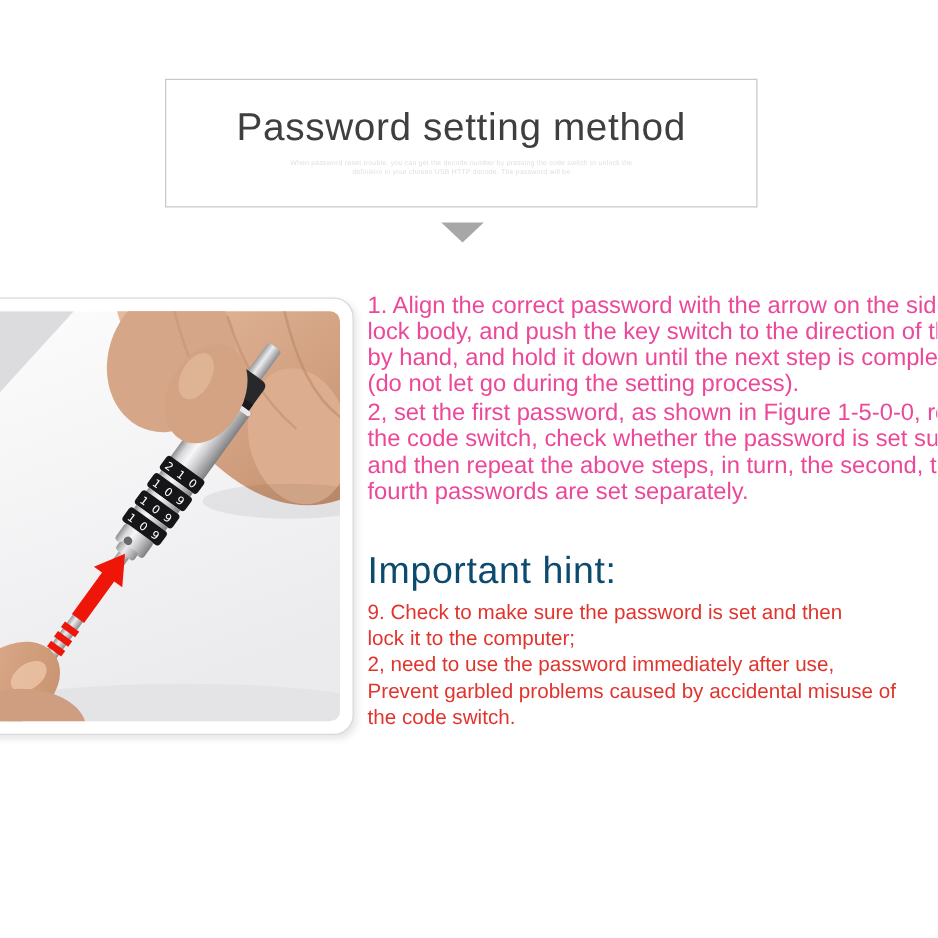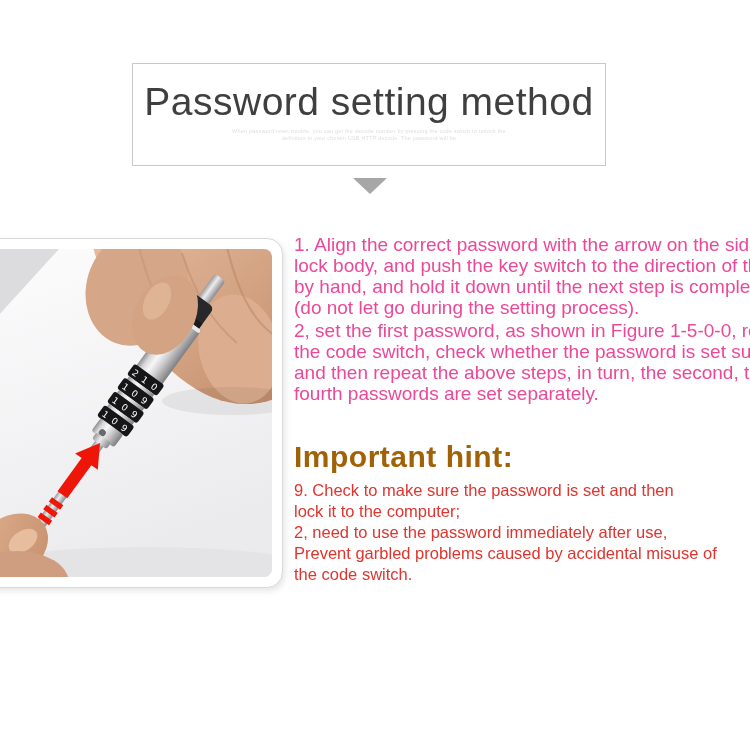--- a/index.html
+++ b/index.html
@@ -5,21 +5,21 @@
   html,body{margin:0;padding:0;background:#ffffff;}
   .page{
     position:relative;width:750px;height:750px;background:#ffffff;
     font-family:"Liberation Sans",sans-serif;overflow:hidden;
   }
   .header-box{
     position:absolute;left:132px;top:63px;width:474px;height:103px;
     background:#ffffff;border:1px solid #c9c9c9;text-align:center;box-sizing:border-box;
   }
   .page-title{
-    margin:20px 0 0 0;font-size:39px;line-height:36px;font-weight:400;
+    margin:20px 0 0 0;font-size:31px;line-height:36px;font-weight:400;
     color:#3f3f3f;letter-spacing:0.5px;
   }
   .fine-print{
     margin:8px auto 0 auto;font-size:5.5px;line-height:7px;color:#dedede;
     white-space:pre-line;letter-spacing:0.2px;
   }
   .down-triangle{
     position:absolute;left:353px;top:178px;width:0;height:0;
     border-left:17px solid transparent;border-right:17px solid transparent;
     border-top:16px solid #a7a7a7;
@@ -29,22 +29,22 @@
     background:#ffffff;border:1px solid #d9d9d9;border-radius:0 16px 16px 0;
     box-shadow:2px 3px 6px rgba(0,0,0,0.10);box-sizing:border-box;padding:10px;
   }
   .photo-card svg{display:block;width:275px;height:328px;border-radius:0 8px 8px 0;}
   .content{position:absolute;left:294px;top:234px;width:452px;}
   .step{
     margin:0;font-size:19px;line-height:21px;color:#ec4899;white-space:pre;
   }
   .step + .step{margin-top:2px;}
   .hint-heading{
-    margin:36px 0 0 0;font-size:30px;line-height:34px;font-weight:700;
-    color:#a16207;letter-spacing:0.5px;
+    margin:36px 0 0 0;font-size:30px;line-height:34px;font-weight:400;
+    color:#0c4a6e;letter-spacing:0.5px;
   }
   .hint-body{
     margin:6px 0 0 0;font-size:16.5px;line-height:21px;color:#e0342e;white-space:pre;
   }
   .dial-digits{
     font-family:"DejaVu Sans",sans-serif;font-size:9px;fill:#ffffff;
     letter-spacing:1.5px;
   }
 </style>
 </head>

